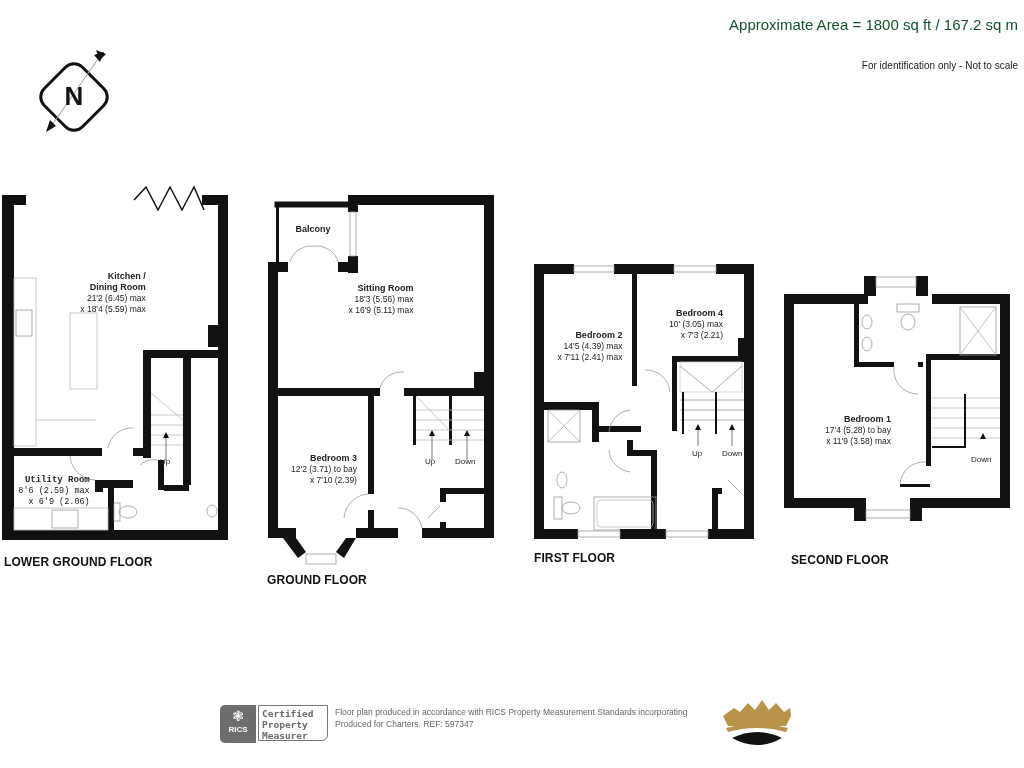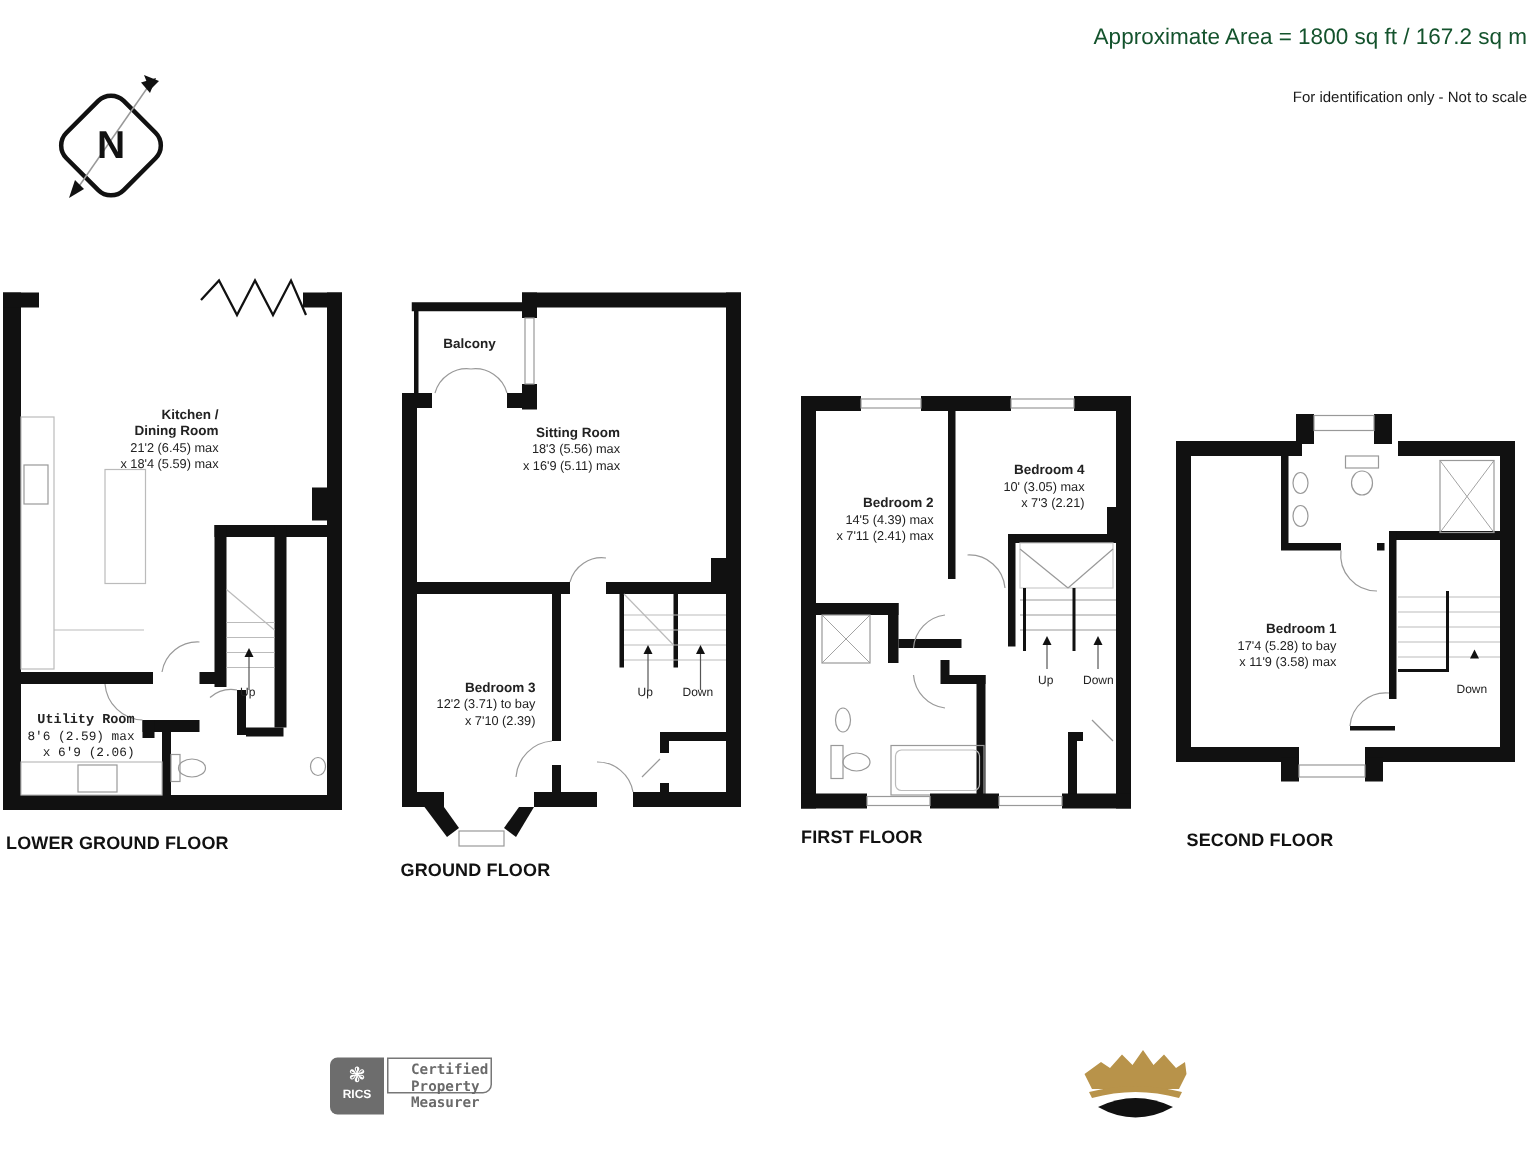--- a/index.html
+++ b/index.html
@@ -9,21 +9,21 @@
   .area-note { right: 6px; top: 40px; font-size: 10px; color: #1a1a1a; white-space: nowrap; margin-top: 20px; }
   .plan-svg { position: absolute; left: 0; top: 0; width: 1024px; height: 768px; }
   .floor-label { font-size: 12px; font-weight: bold; color: #111; white-space: nowrap; letter-spacing: 0.1px; }
   .room { text-align: right; font-size: 8.5px; line-height: 11px; color: #222; white-space: nowrap; transform: translateX(-50%); }
   .room .name { font-weight: bold; font-size: 9px; }
   .stair-lbl { font-size: 8px; color: #222; white-space: nowrap; }
   .footer-text { left: 335px; top: 707px; font-size: 8.5px; line-height: 11.5px; color: #666; white-space: nowrap; }
   .rics { left: 220px; top: 705px; width: 110px; height: 38px; }
   .rics-left { position: absolute; left: 0; top: 0; width: 36px; height: 38px; background: #6d6d6d; border-radius: 5px 0 0 5px; color: #fff; font-size: 8px; font-weight: bold; text-align: center; }
   .rics-left .mark { display: block; font-size: 14px; line-height: 18px; margin-top: 2px; }
-  .rics-right { position: absolute; left: 38px; top: 0; width: 70px; height: 24px; border: 1px solid #777; border-radius: 0 0 6px 0; color: #6a6a6a; font-size: 9.5px; font-weight: bold; line-height: 11px; padding-left: 15px; box-sizing: border-box; padding-top: 2px; font-family: "DejaVu Sans Mono", monospace; }
+  .rics-right { position: absolute; left: 38px; top: 0; width: 70px; height: 36px; border: 1px solid #777; border-radius: 0 0 6px 0; color: #6a6a6a; font-size: 9.5px; font-weight: bold; line-height: 11px; padding-left: 3px; box-sizing: border-box; padding-top: 2px; font-family: "DejaVu Sans Mono", monospace; }
 </style>
 </head>
 <body>
 
 <div class="abs area-title">Approximate Area = 1800 sq ft / 167.2 sq m</div>
 <div class="abs area-note">For identification only - Not to scale</div>
 
 <svg class="plan-svg" viewBox="0 0 1024 768">
 
   <g>
@@ -314,13 +314,15 @@
     <span>RICS</span>
   </div>
   <div class="rics-right">
     <div>Certified</div>
     <div>Property</div>
     <div>Measurer</div>
   </div>
 </div>
 
 <div class="abs footer-text">
+  <div>Floor plan produced in accordance with RICS Property Measurement Standards incorporating</div>
+  <div>Produced for Charters.   REF: 597347</div>
 </div>
 
 </body></html>

